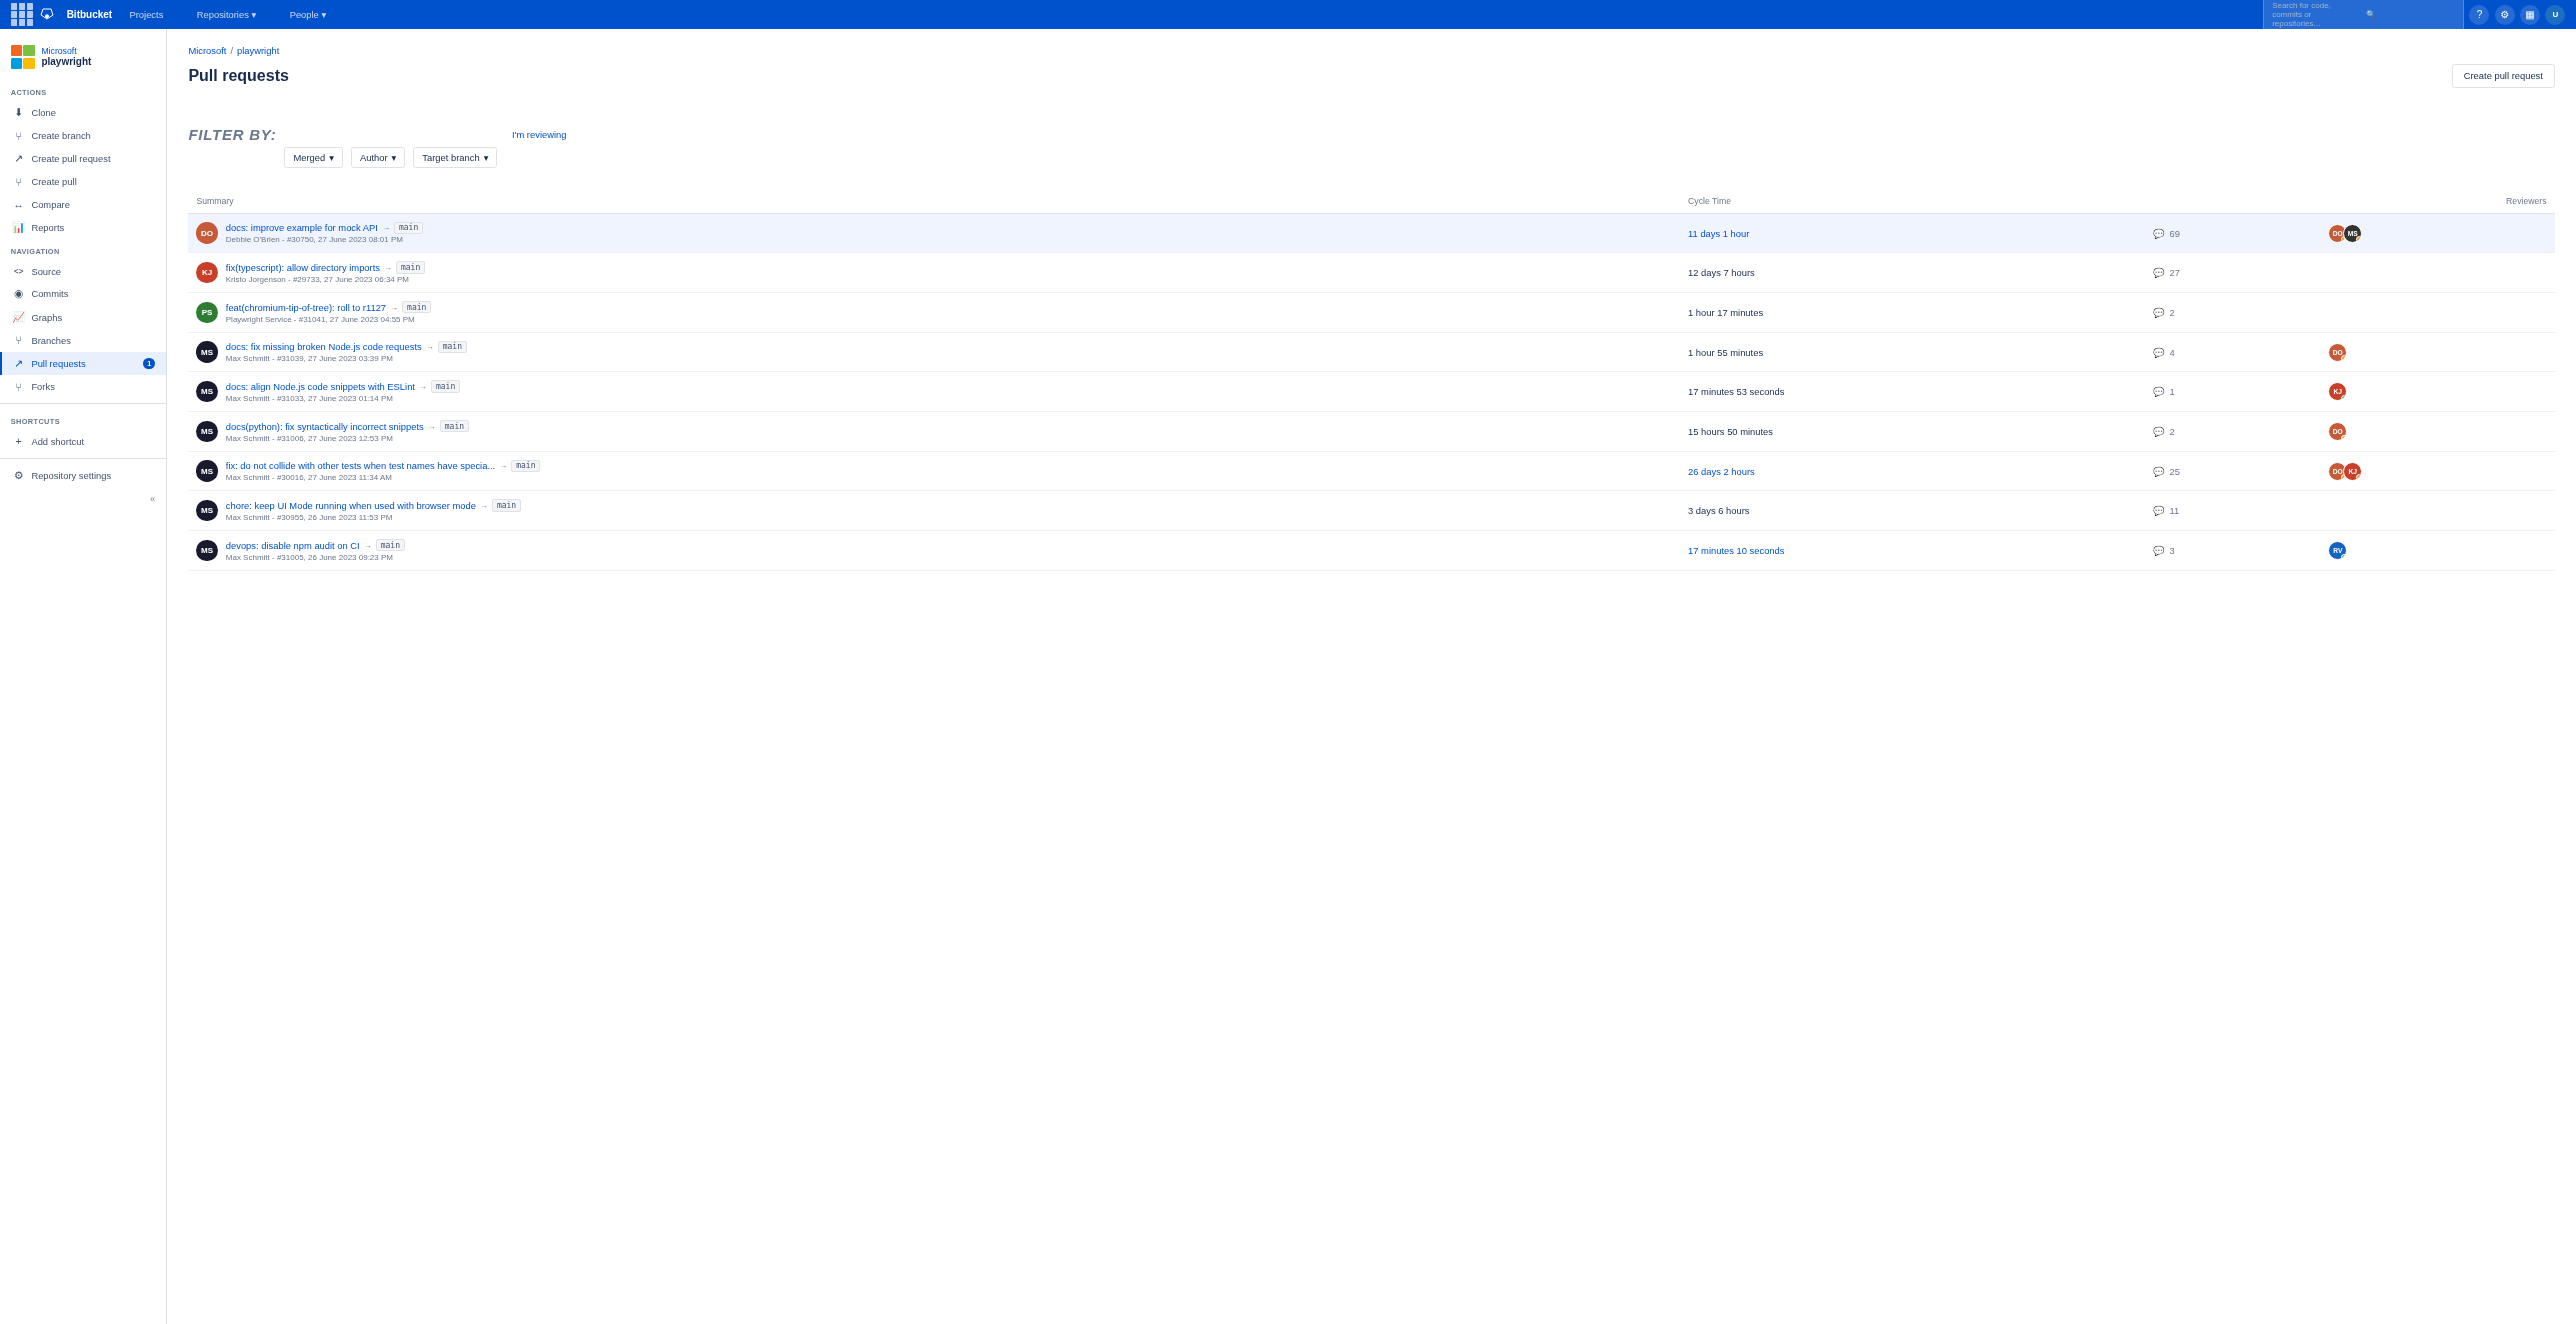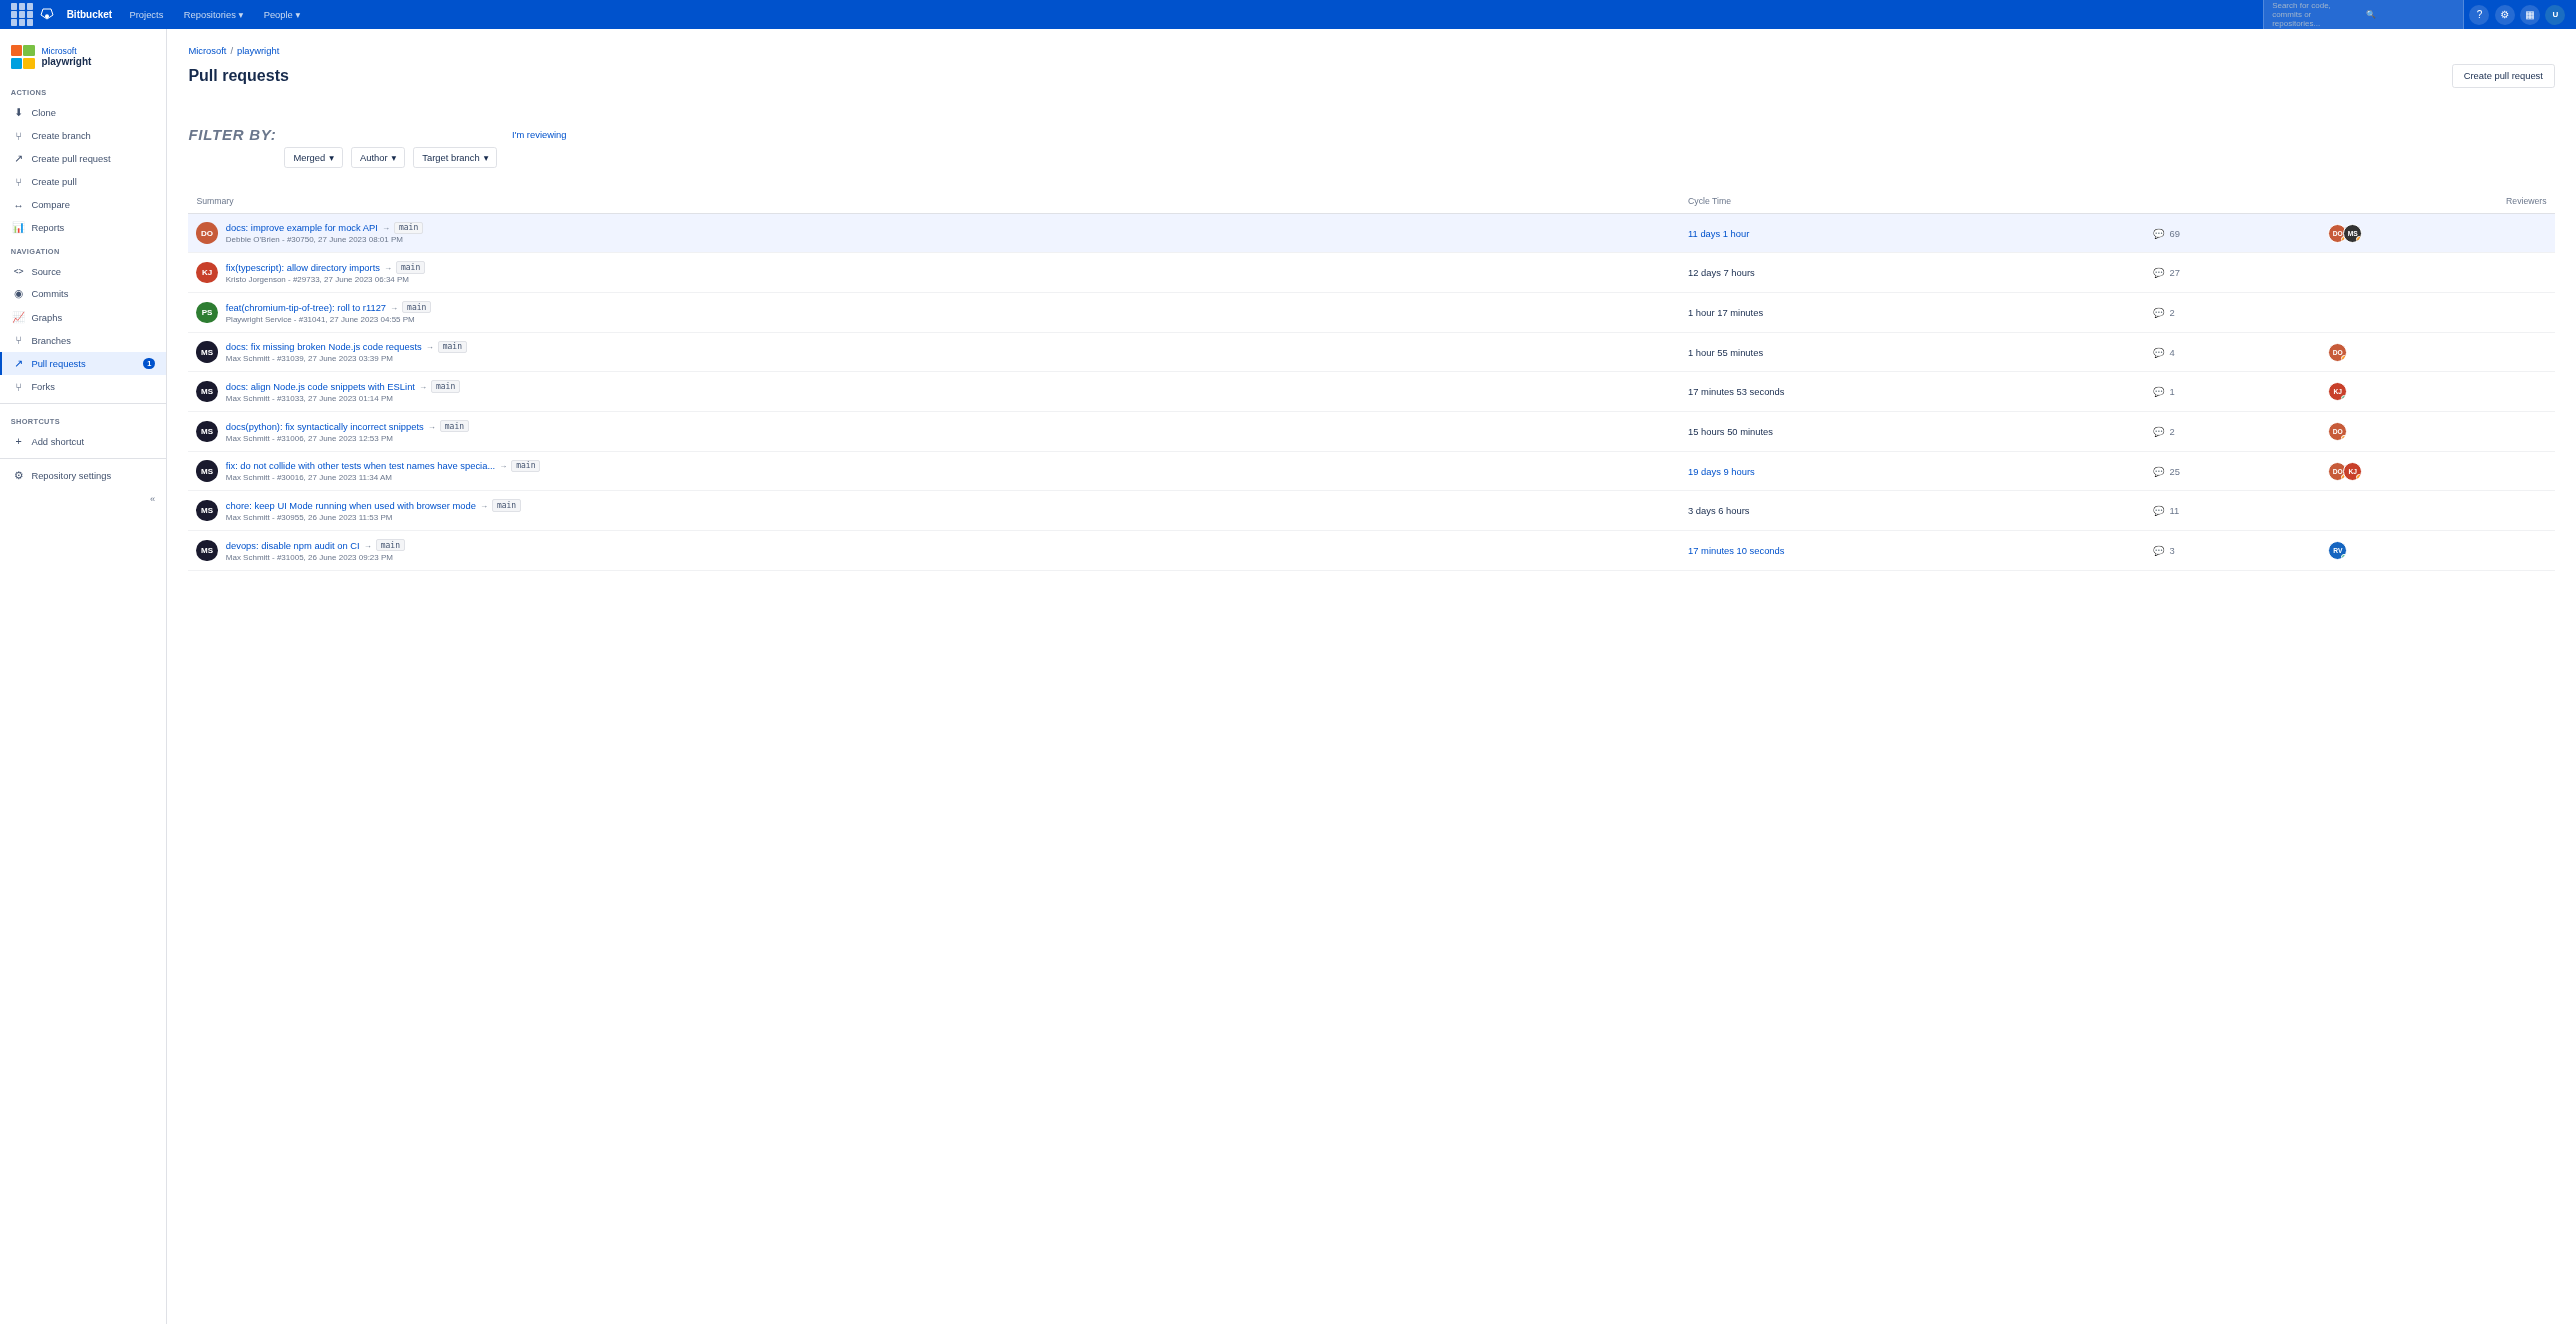--- a/index.html
+++ b/index.html
@@ -12,21 +12,21 @@
       display: flex;
       align-items: center;
       padding: 0 10.7px;
       gap: 5.3px;
       position: fixed; top: 0; left: 0; right: 0; z-index: 100;
     }
     .topnav-grid { display: grid; grid-template-columns: repeat(3,6.7px); gap: 1.3px; }
     .topnav-grid span { width: 6.7px; height: 6.7px; background: rgba(255,255,255,0.7); border-radius: 0.7px; display: block; }
     .topnav-logo { display: flex; align-items: center; gap: 12px; color: #fff; font-weight: 600; font-size: 10px; margin-right: 5.3px; }
     .topnav-logo svg { width: 16px; height: 16px; }
-    .topnav-nav { display: flex; align-items: center; gap: 7px; flex: 1; }
+    .topnav-nav { display: flex; align-items: center; gap: 20px; flex: 1; }
     .topnav-nav-item { color: #c8d9f0; font-size: 9.4px; padding: 4px 6.7px; border-radius: 2px; cursor: pointer; display: flex; align-items: center; gap: 2.7px; }
     .topnav-search { background: rgba(255,255,255,0.15); border: 0.7px solid rgba(255,255,255,0.2); border-radius: 2.7px; padding: 4px 8px; color: #c8d9f0; font-size: 8.7px; width: 201px; display: flex; align-items: center; gap: 5.3px; cursor: text; }
     .topnav-search span { color: #a0b4cc; font-size: 8px; flex: 1; }
     .topnav-right { display: flex; align-items: center; gap: 5.3px; }
     .topnav-icon { width: 20px; height: 20px; border-radius: 50%; background: rgba(255,255,255,0.15); display: flex; align-items: center; justify-content: center; color: #fff; cursor: pointer; font-size: 10px; }
     .topnav-avatar { width: 20px; height: 20px; border-radius: 50%; background: #1b6ec2; display: flex; align-items: center; justify-content: center; color: #fff; font-size: 8px; font-weight: 700; }
 
     
     .app { display: flex; margin-top: 29px; min-height: calc(100vh - 29px); }
 
@@ -464,21 +464,21 @@
           <a href="#" class="pr-title">
             <span>fix: do not collide with other tests when test names have specia...</span>
             <span class="pr-arrow">→</span>
             <span class="pr-branch">main</span>
           </a>
           <span class="pr-meta">Max Schmitt - #30016, 27 June 2023 11:34 AM</span>
         </div>
       </div>
     </td>
     <td>
-      <span class="cycle-time">19 days 9 hours</span>
+      <span class="cycle-time">26 days 2 hours</span>
     </td>
     <td>
       <div class="comments-cell">
         <span style="font-size:9.4px">💬</span>
         <span>25</span>
       </div>
     </td>
     <td style="text-align:right">
       <div class="reviewers-cell">
       <div class="reviewer-avatar" style="background:#c75b39">

